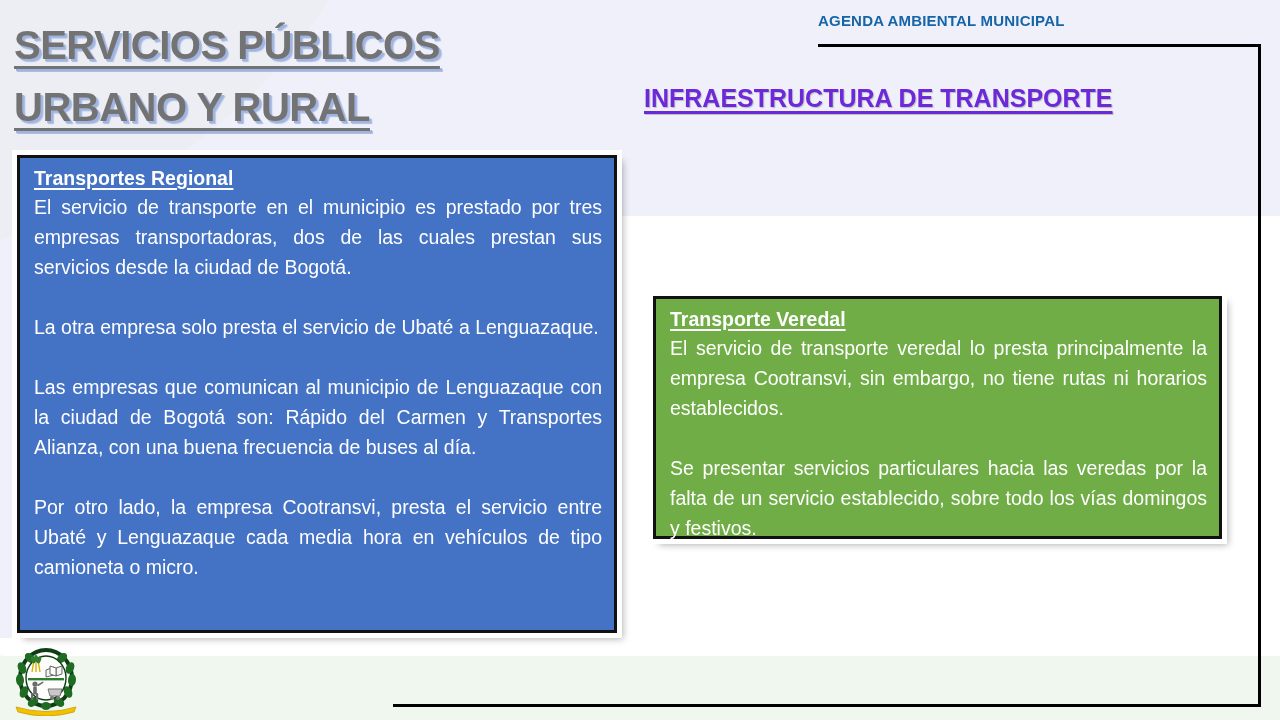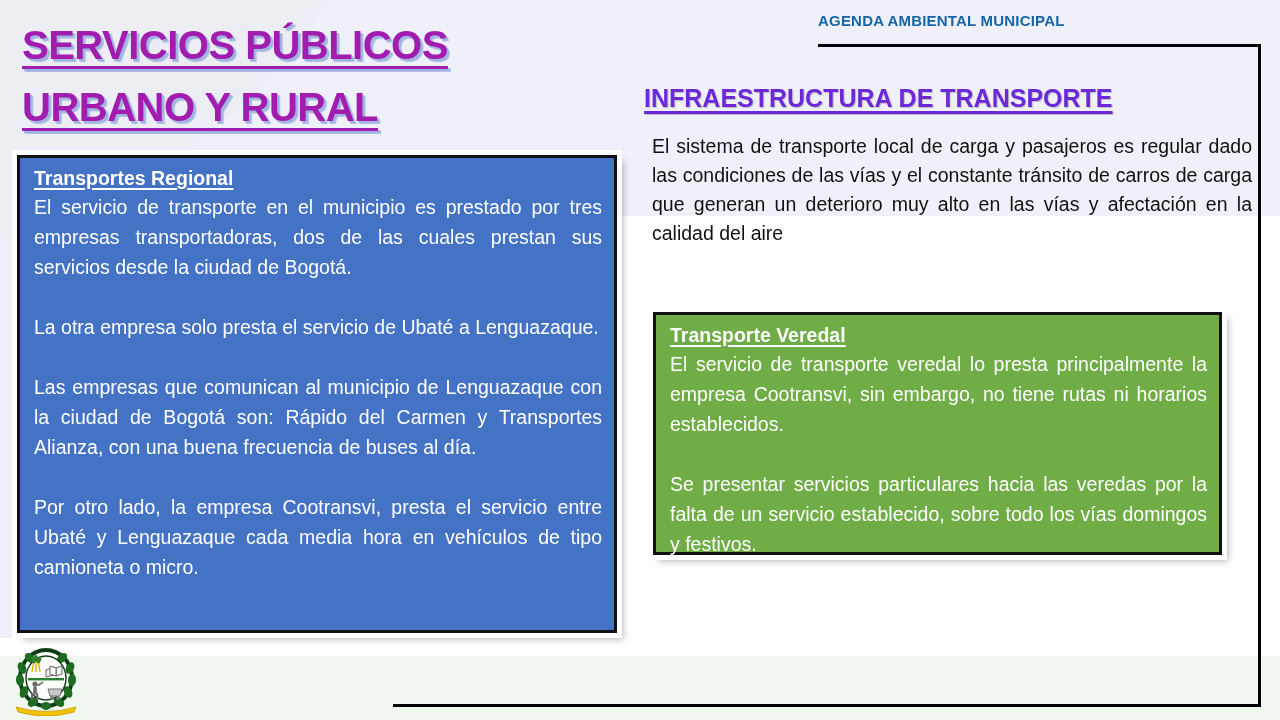--- a/index.html
+++ b/index.html
@@ -62,28 +62,28 @@
     top: 600px;
     width: 330px;
     height: 120px;
     background: #eff7ef;
     clip-path: polygon(0 100%, 0 46%, 100% 100%);
   }
 
   
   .main-title {
     position: absolute;
-    left: 22px;
+    left: 14px;
     top: 14px;
     width: 590px;
     font-weight: bold;
     font-size: 40px;
     line-height: 62px;
     letter-spacing: -0.5px;
-    color: #a21caf;
+    color: #737373;
     text-transform: uppercase;
   }
   .main-title .tline {
     display: block;
     text-decoration: underline;
     text-decoration-thickness: 3px;
     text-underline-offset: 7px;
     text-shadow:
        2px 2px 0px #9fb4e0,
        3px 3px 1px rgba(120,150,210,0.55),
@@ -169,21 +169,20 @@
     width: 600px;
     height: 478px;
     background: #4472c4;
   }
   .box-green {
     left: 653px;
     top: 296px;
     width: 569px;
     height: 243px;
     background: #70ad47;
-    margin-top: 16px;
   }
   .box-inner {
     padding: 8px 12px 6px 14px;
   }
   .box-head {
     font-size: 19.5px;
     font-weight: bold;
     text-decoration: underline;
     text-decoration-thickness: 2px;
     text-underline-offset: 3px;
@@ -233,21 +232,20 @@
     <span class="tline">SERVICIOS PÚBLICOS</span>
     <span class="tline">URBANO Y RURAL</span>
   </div>
 
   <div class="agenda-title">AGENDA AMBIENTAL MUNICIPAL</div>
   <div class="header-rule"></div>
   <div class="frame-right"></div>
   <div class="frame-bottom"></div>
 
   <div class="section-heading">INFRAESTRUCTURA  DE TRANSPORTE</div>
-  <div class="intro-par">El sistema de transporte local de carga y pasajeros es regular dado las condiciones de las vías y el constante tránsito de carros de carga que generan un deterioro muy alto en las vías y afectación en la calidad del aire</div>
 
   <div class="box box-blue">
     <div class="box-inner">
       <div class="box-head">Transportes Regional</div>
       <p class="box-par">El servicio de transporte en el municipio es prestado por tres empresas transportadoras, dos de las cuales prestan sus servicios desde la ciudad de Bogotá.</p>
       <div class="box-gap"></div>
       <p class="box-par">La otra empresa solo presta el servicio de Ubaté a Lenguazaque.</p>
       <div class="box-gap"></div>
       <p class="box-par">Las empresas que comunican al municipio de Lenguazaque con la ciudad de Bogotá son: Rápido del Carmen y Transportes Alianza, con una buena frecuencia de buses al día.</p>
       <div class="box-gap"></div>

